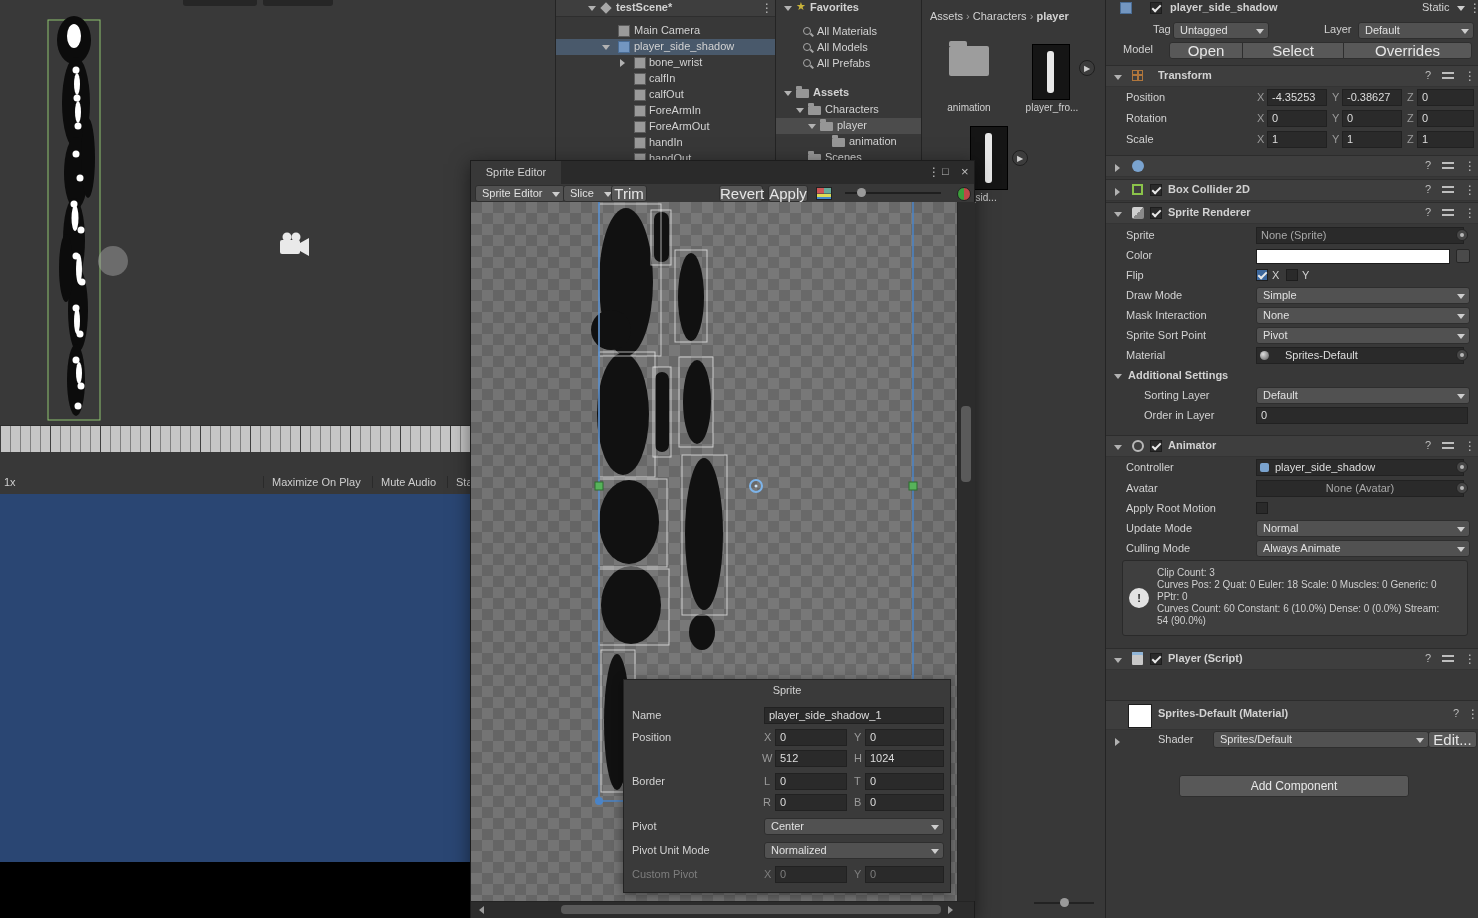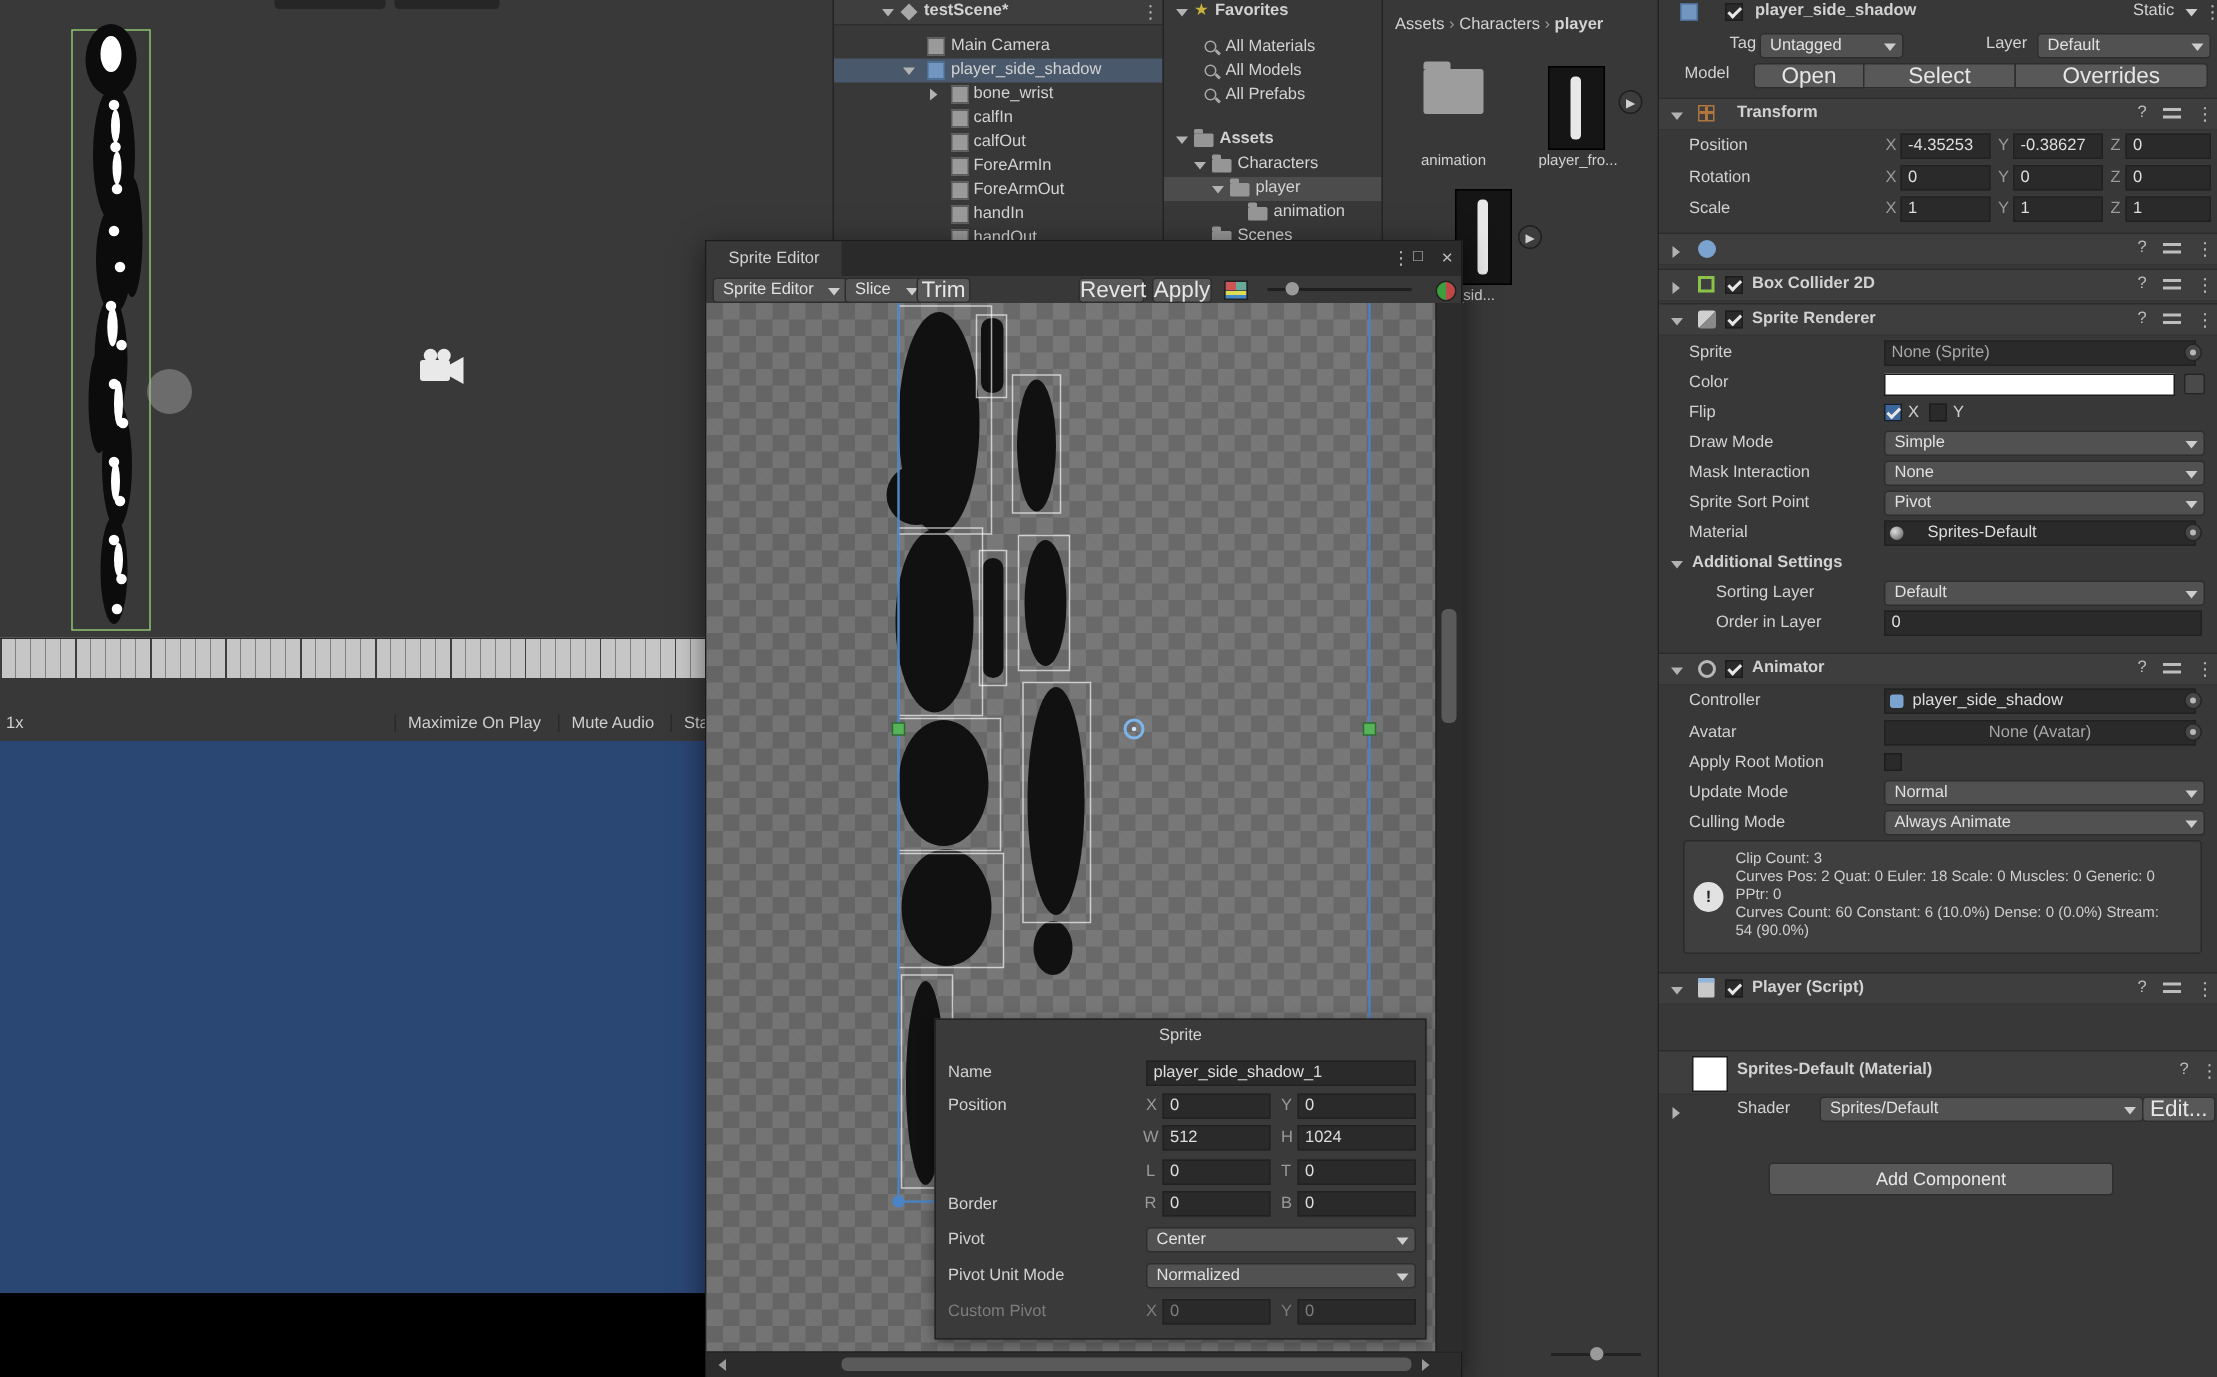--- a/index.html
+++ b/index.html
@@ -563,21 +563,21 @@
         <span class="abs txt dim" style="left:140px;top:51px;">X</span>
         <span class="field" style="left:151px;top:49px;width:62px;"><span>0</span></span>
         <span class="abs txt dim" style="left:230px;top:51px;">Y</span>
         <span class="field" style="left:241px;top:49px;width:69px;"><span>0</span></span>
 
         <span class="abs txt dim" style="left:138px;top:72px;">W</span>
         <span class="field" style="left:151px;top:70px;width:62px;"><span>512</span></span>
         <span class="abs txt dim" style="left:230px;top:72px;">H</span>
         <span class="field" style="left:241px;top:70px;width:69px;"><span>1024</span></span>
 
-        <span class="abs txt" style="left:8px;top:95px;margin-top:22px;">Border</span>
+        <span class="abs txt" style="left:8px;top:95px;">Border</span>
         <span class="abs txt dim" style="left:140px;top:95px;">L</span>
         <span class="field" style="left:151px;top:93px;width:62px;"><span>0</span></span>
         <span class="abs txt dim" style="left:230px;top:95px;">T</span>
         <span class="field" style="left:241px;top:93px;width:69px;"><span>0</span></span>
 
         <span class="abs txt dim" style="left:139px;top:116px;">R</span>
         <span class="field" style="left:151px;top:114px;width:62px;"><span>0</span></span>
         <span class="abs txt dim" style="left:230px;top:116px;">B</span>
         <span class="field" style="left:241px;top:114px;width:69px;"><span>0</span></span>
 

